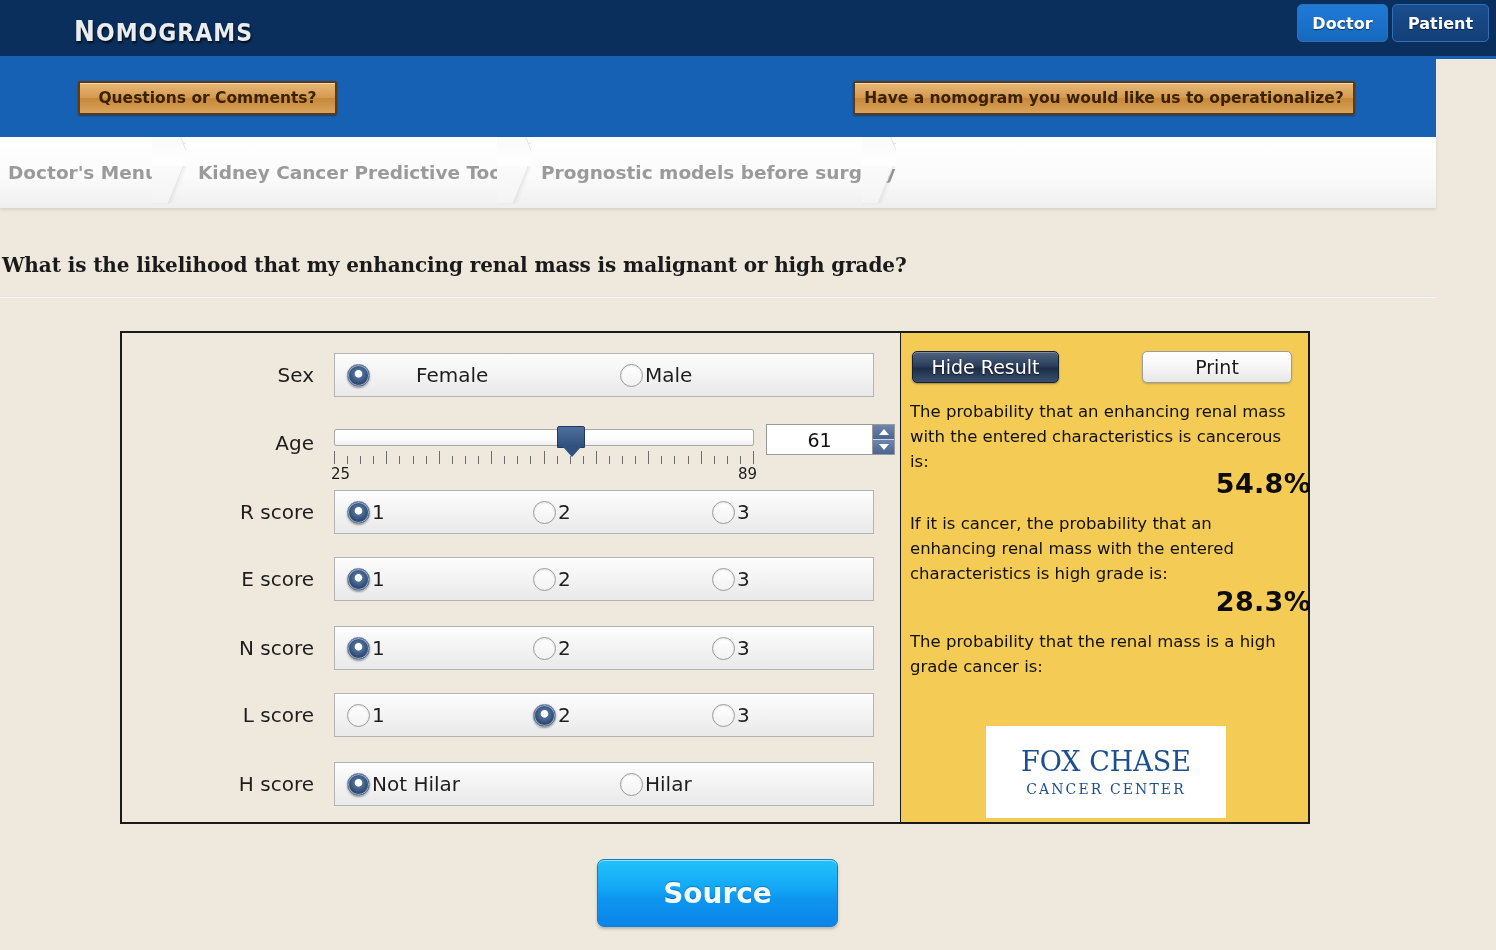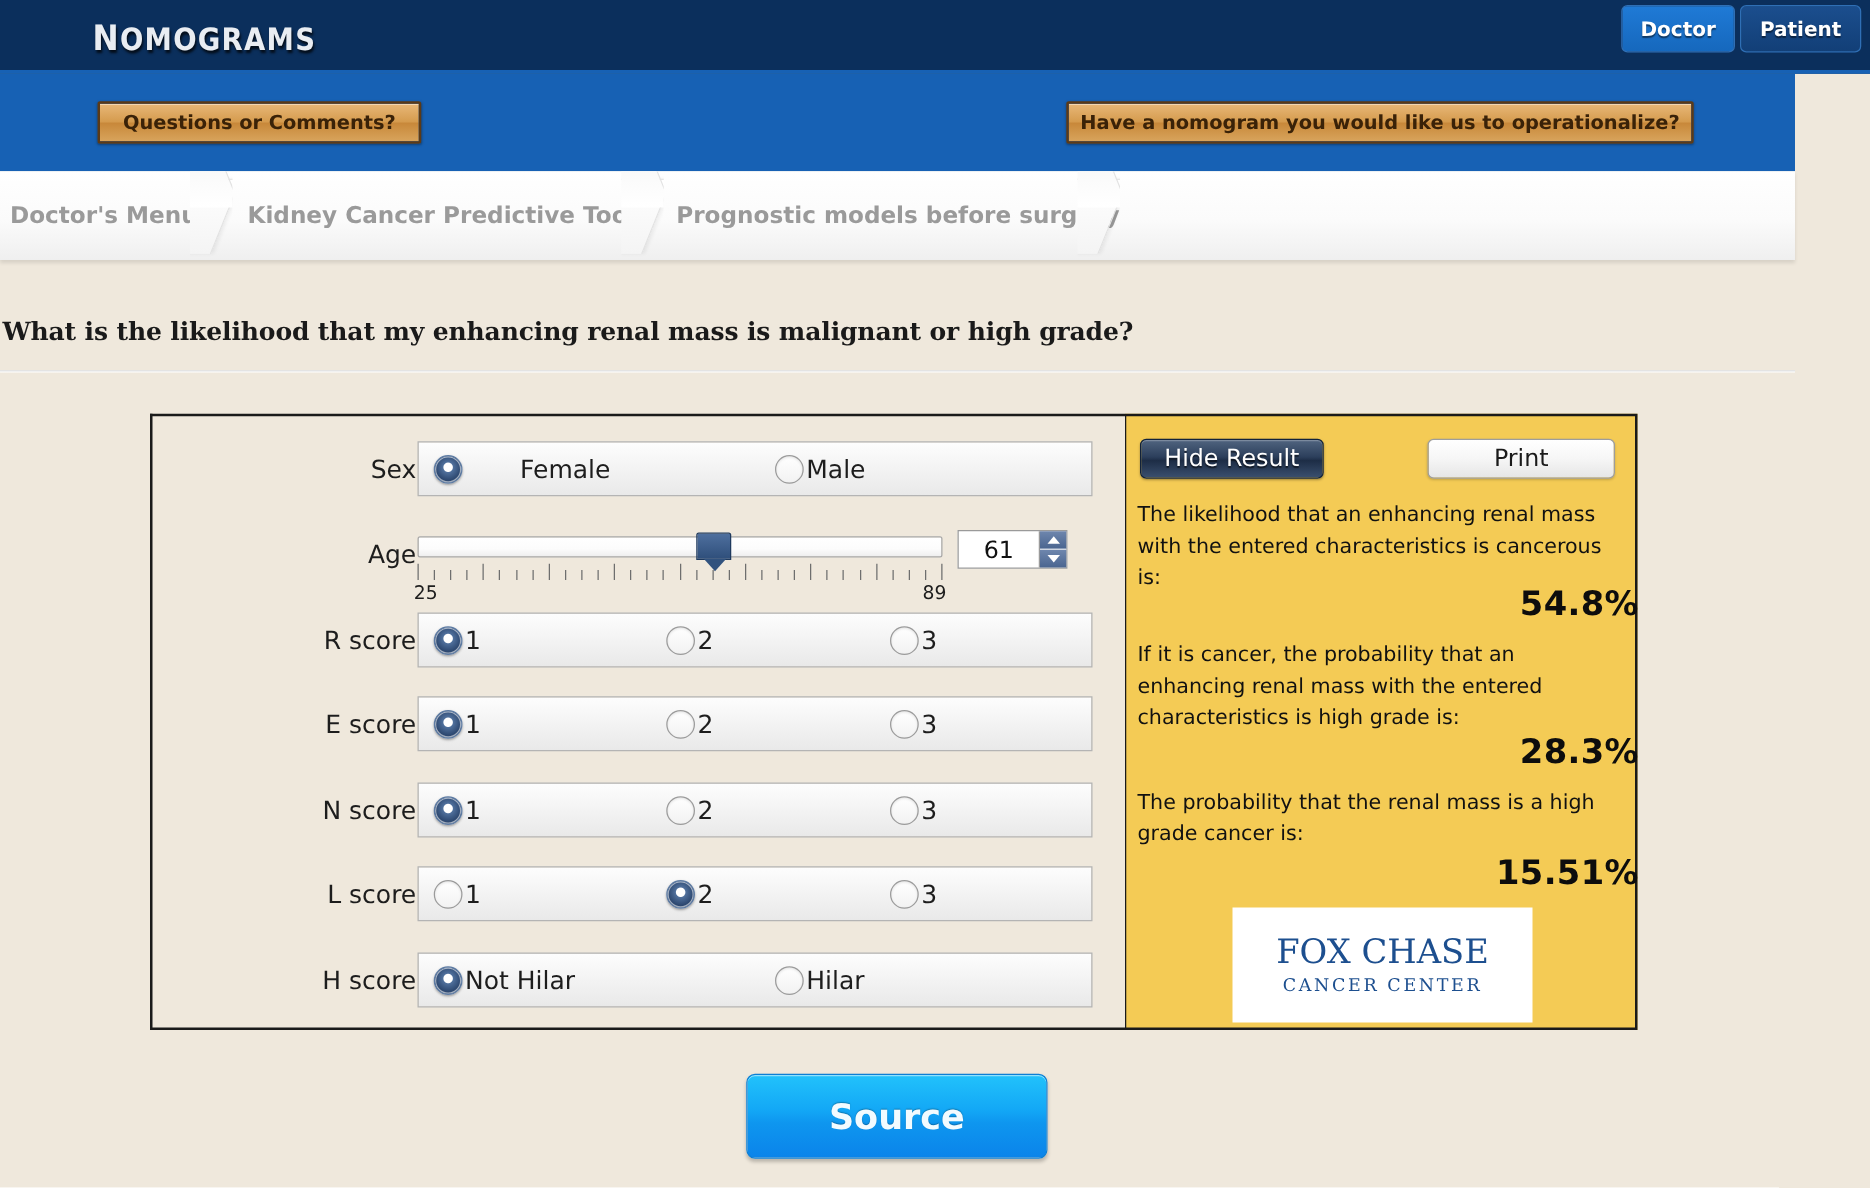--- a/index.html
+++ b/index.html
@@ -123,21 +123,21 @@
     position: absolute; left: 120px; top: 331px; width: 780px; height: 493px;
     background: #efe8dc;
     border: 2px solid #1a1a1a;
     border-right: none;
   }
   .row {
     position: absolute; left: 0; width: 780px; height: 44px;
     display: flex; align-items: center;
   }
   .rowlabel {
-    width: 212px; text-align: right; padding-right: 1px;
+    width: 212px; text-align: right; padding-right: 20px;
     font-size: 20px; color: #1d1d1d;
     font-family: "DejaVu Sans", sans-serif;
   }
   .fieldbox {
     position: relative;
     width: 540px; height: 44px;
     background: linear-gradient(180deg,#fdfdfd 0%,#f4f4f4 45%,#e9e9e9 100%);
     border: 1px solid #b4b4b4;
     display: flex; align-items: center;
   }
@@ -184,21 +184,21 @@
   .ticks { position: absolute; left: 0; top: 29px; width: 420px; height: 14px; }
   .tick { position: absolute; bottom: 0; width: 1px; background: #6e6e6e; }
   .tick.major { height: 13px; }
   .tick.minor { height: 8px; }
   .rangemin, .rangemax {
     position: absolute; top: 44px; font-size: 15px; color: #1d1d1d;
   }
   .rangemin { left: -3px; }
   .rangemax { left: 404px; }
   .spinbox {
-    position: absolute; left: 432px; top: 3px; width: 88px; height: 31px;
+    position: absolute; left: 432px; top: 3px; width: 129px; height: 31px;
     background: #ffffff;
     border: 1px solid #9a9a9a;
     display: flex; align-items: center;
   }
   .spinval {
     flex: 1; text-align: center; font-size: 19px; color: #111;
     font-family: "DejaVu Sans", sans-serif;
   }
   .spinarrows {
     width: 22px; height: 100%;
@@ -466,28 +466,27 @@
           <span class="optlabel">Hilar</span>
         </div>
       </div>
     </div>
   </div>
 
   <div class="resultpanel">
     <div class="resbtn btn-hide">Hide Result</div>
     <div class="resbtn btn-print">Print</div>
 
-    <div class="restext" style="top:66px;">The likelihood that an enhancing renal mass with the entered characteristics is cancerous is:</div>
+    <div class="restext" style="top:66px;">The probability that an enhancing renal mass with the entered characteristics is cancerous is:</div>
     <div class="resval" style="top:135px;">54.8%</div>
 
     <div class="restext" style="top:178px;">If it is cancer, the probability that an enhancing renal mass with the entered characteristics is high grade is:</div>
     <div class="resval" style="top:253px;">28.3%</div>
 
     <div class="restext" style="top:296px;">The probability that the renal mass is a high grade cancer is:</div>
-    <div class="resval" style="top:350px;">15.51%</div>
 
     <div class="fcc">
       <div class="fcc-top">FOX CHASE</div>
       <div class="fcc-bot">CANCER CENTER</div>
     </div>
   </div>
 
   <div class="sourcebtn">Source</div>
 
 </div>

